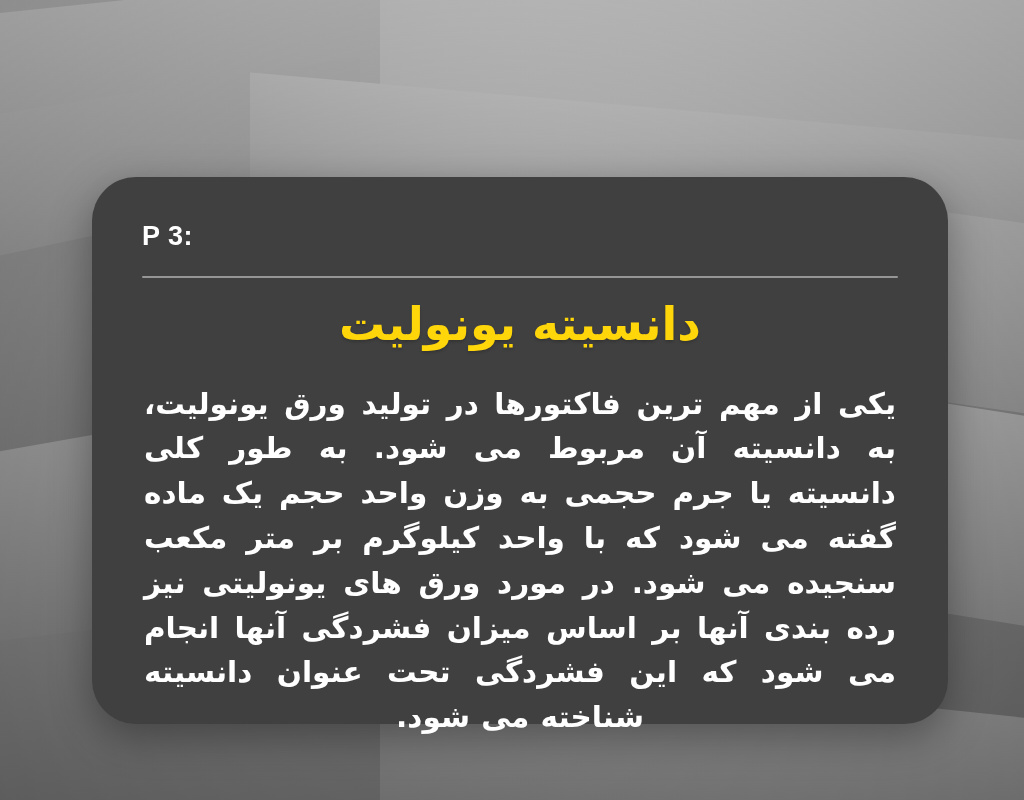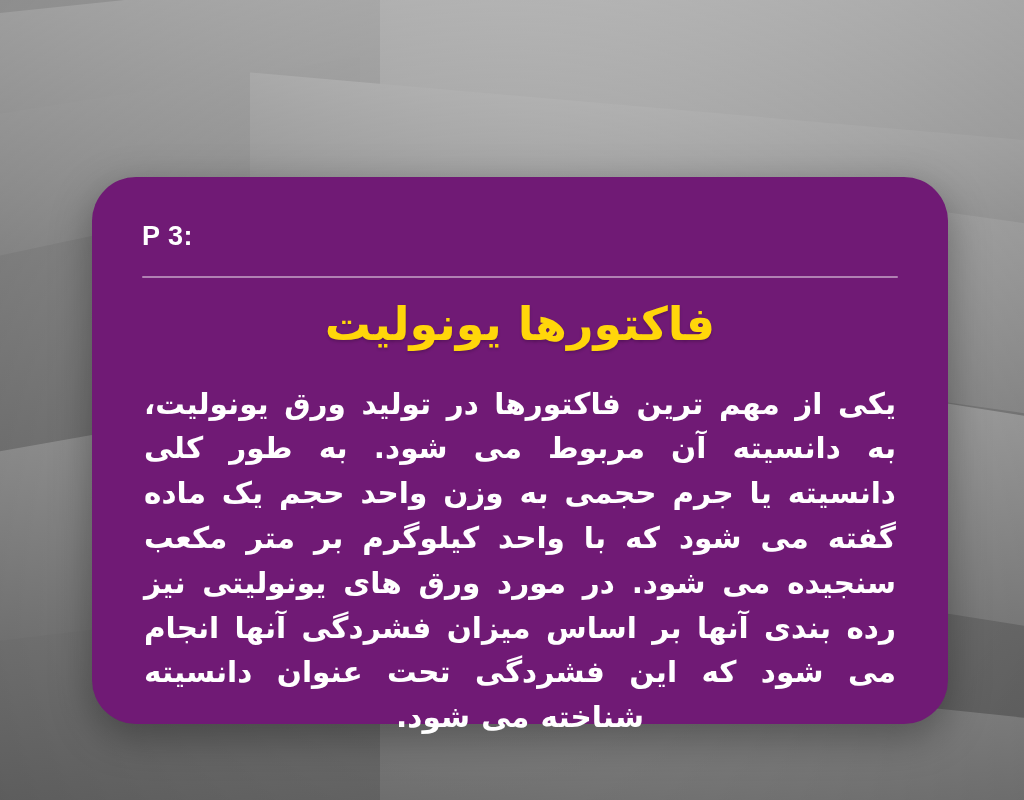--- a/index.html
+++ b/index.html
@@ -92,21 +92,21 @@
     background: radial-gradient(ellipse at 50% 45%, rgba(0,0,0,0.05) 0%, rgba(0,0,0,0.28) 100%);
   }
 
   
   .card {
     position: absolute;
     left: 92px;
     top: 177px;
     width: 856px;
     height: 547px;
-    background: #701a75;
+    background: #404040;
     border-radius: 44px;
     box-shadow: 0 12px 40px rgba(0,0,0,0.35);
     box-sizing: border-box;
     padding: 36px 44px 30px 44px;
   }
 
   .card-label {
     color: #ffffff;
     font-family: "Liberation Sans", sans-serif;
     font-size: 27px;
@@ -164,17 +164,17 @@
     <div class="bg-slab s8"></div>
     <div class="bg-slab s11"></div>
     <div class="bg-slab s9"></div>
     <div class="bg-slab s10"></div>
     <div class="bg-shade"></div>
   </div>
 
   <div class="card">
     <div class="card-label">P 3:</div>
     <div class="divider"></div>
-    <div class="card-title">فاکتورها یونولیت</div>
+    <div class="card-title">دانسیته یونولیت</div>
     <div class="card-body">یکی از مهم ترین فاکتورها در تولید ورق یونولیت، به دانسیته آن مربوط می شود. به طور کلی دانسیته یا جرم حجمی به وزن واحد حجم یک ماده گفته می شود که با واحد کیلوگرم بر متر مکعب سنجیده می شود. در مورد ورق های یونولیتی نیز رده بندی آنها بر اساس میزان فشردگی آنها انجام می شود که این فشردگی تحت عنوان دانسیته شناخته می شود.</div>
   </div>
 
 </div>
 
 </body></html>

